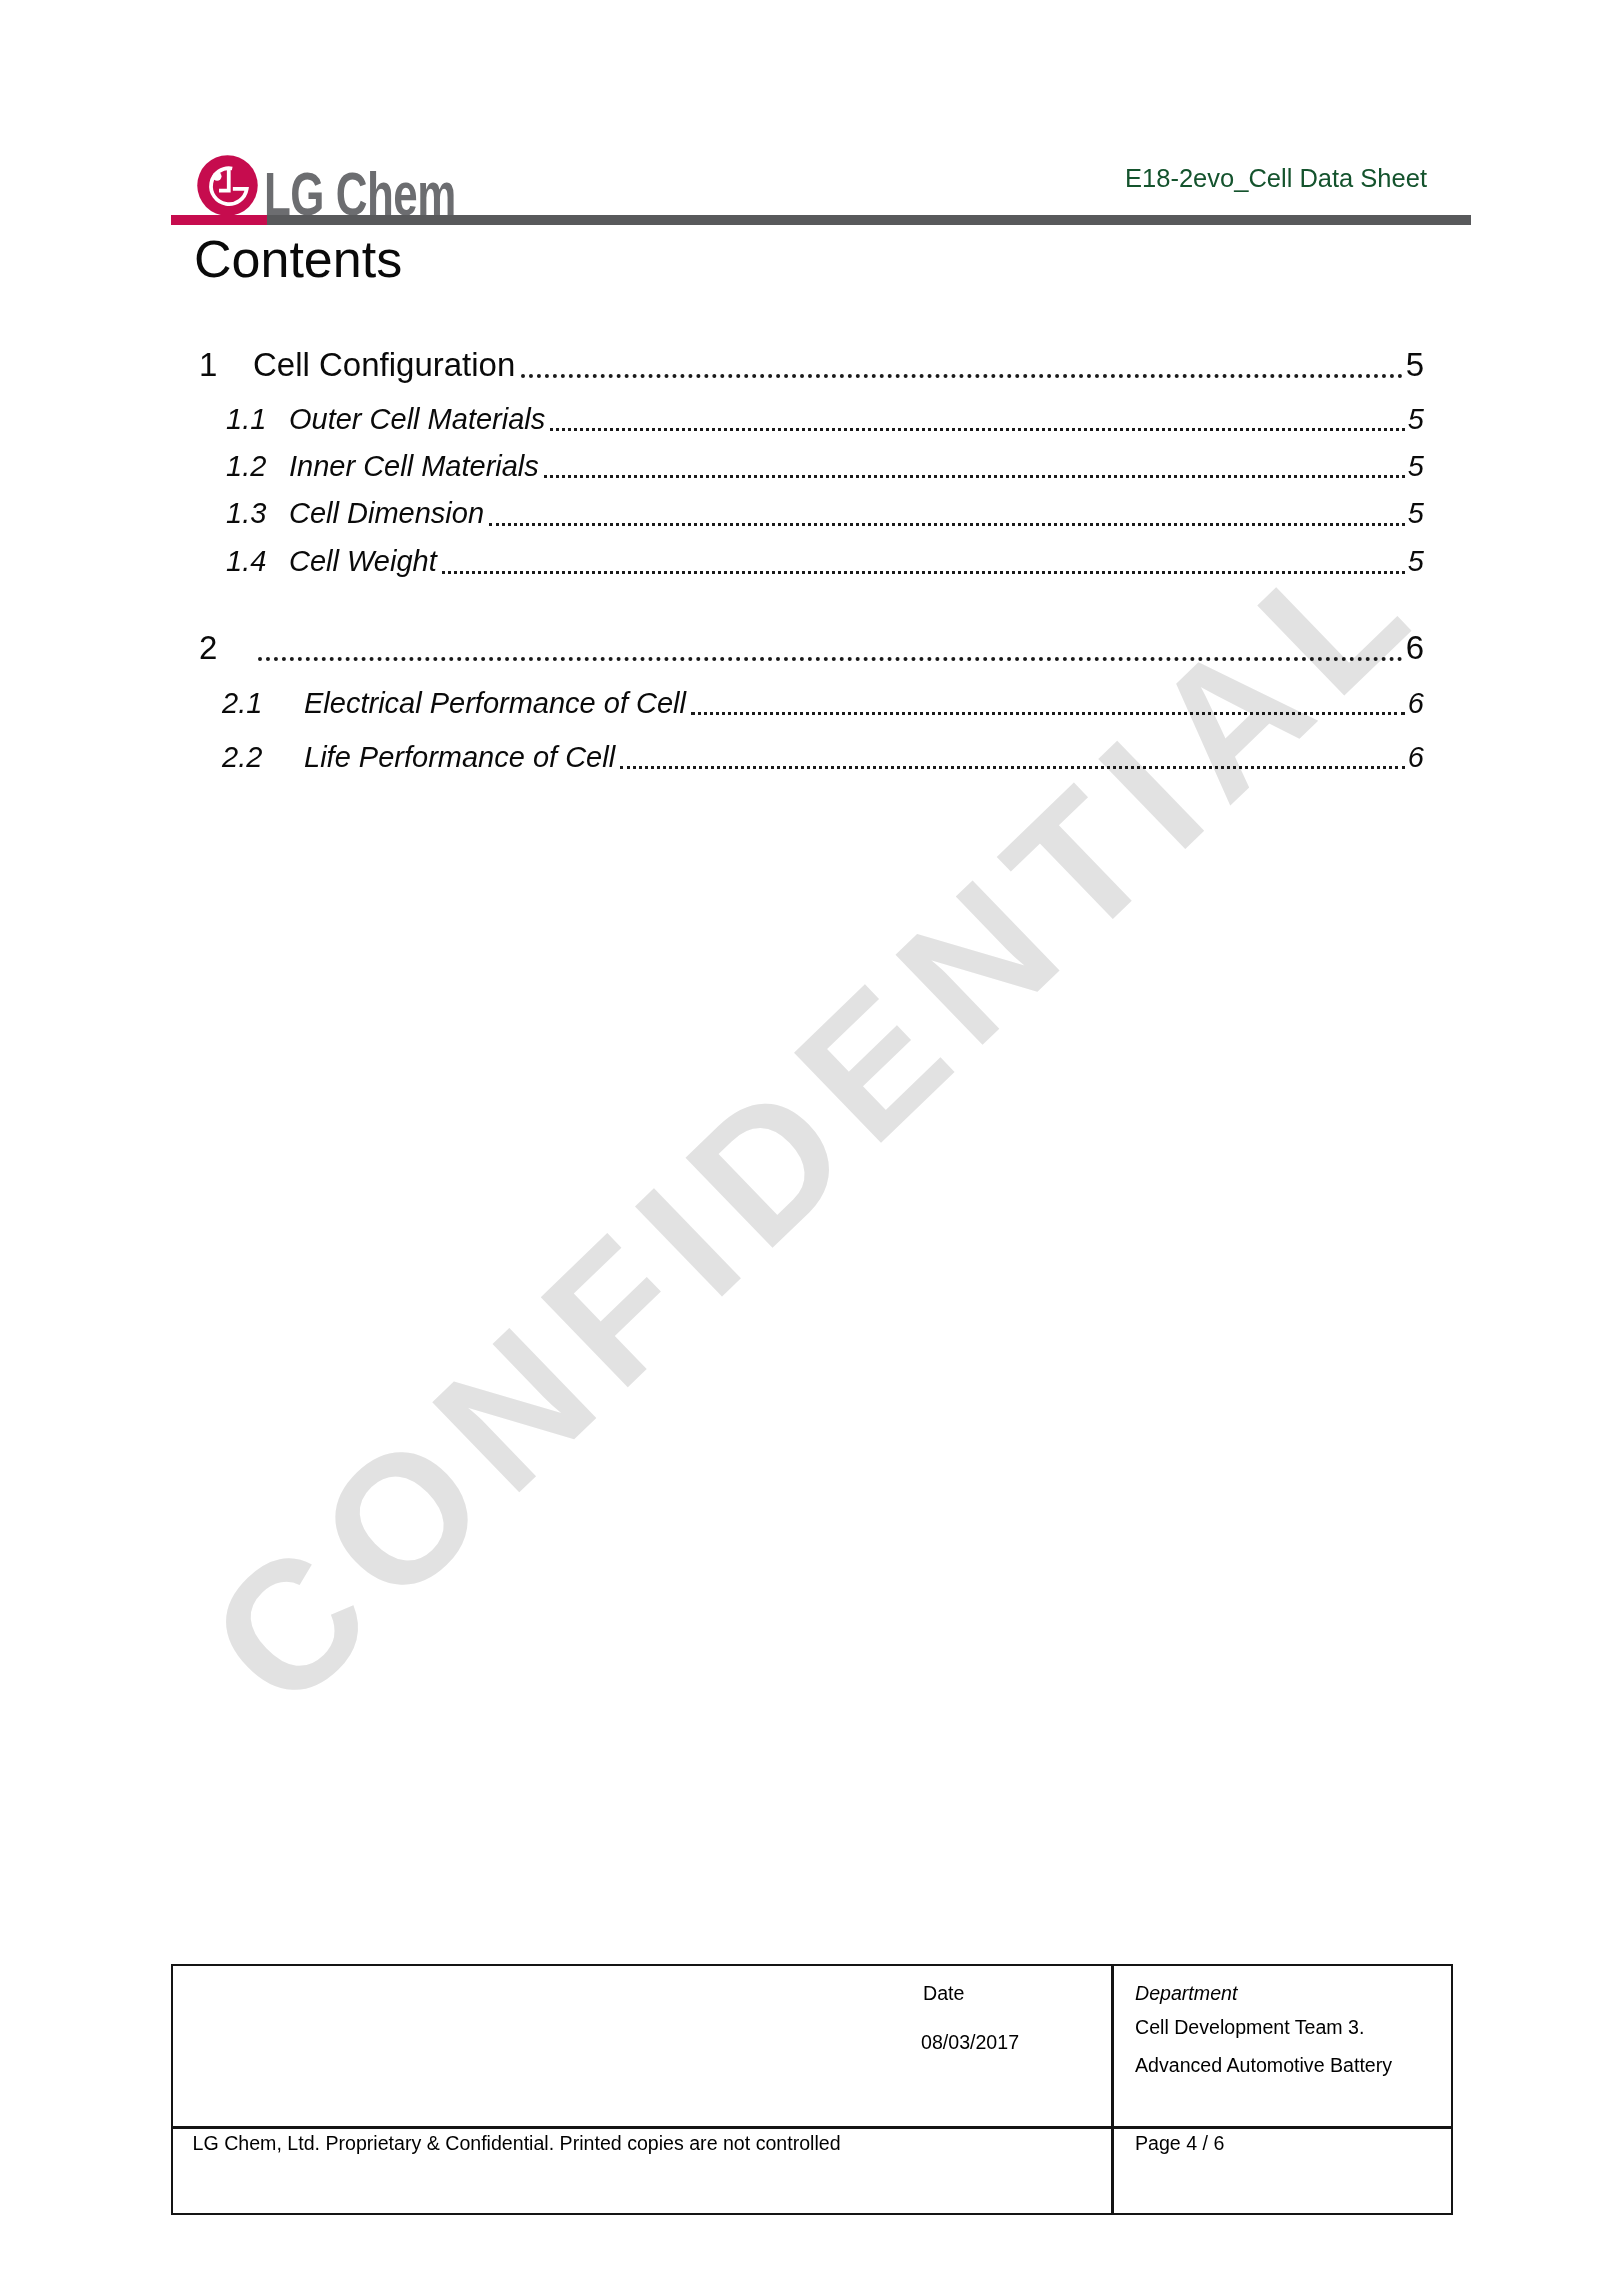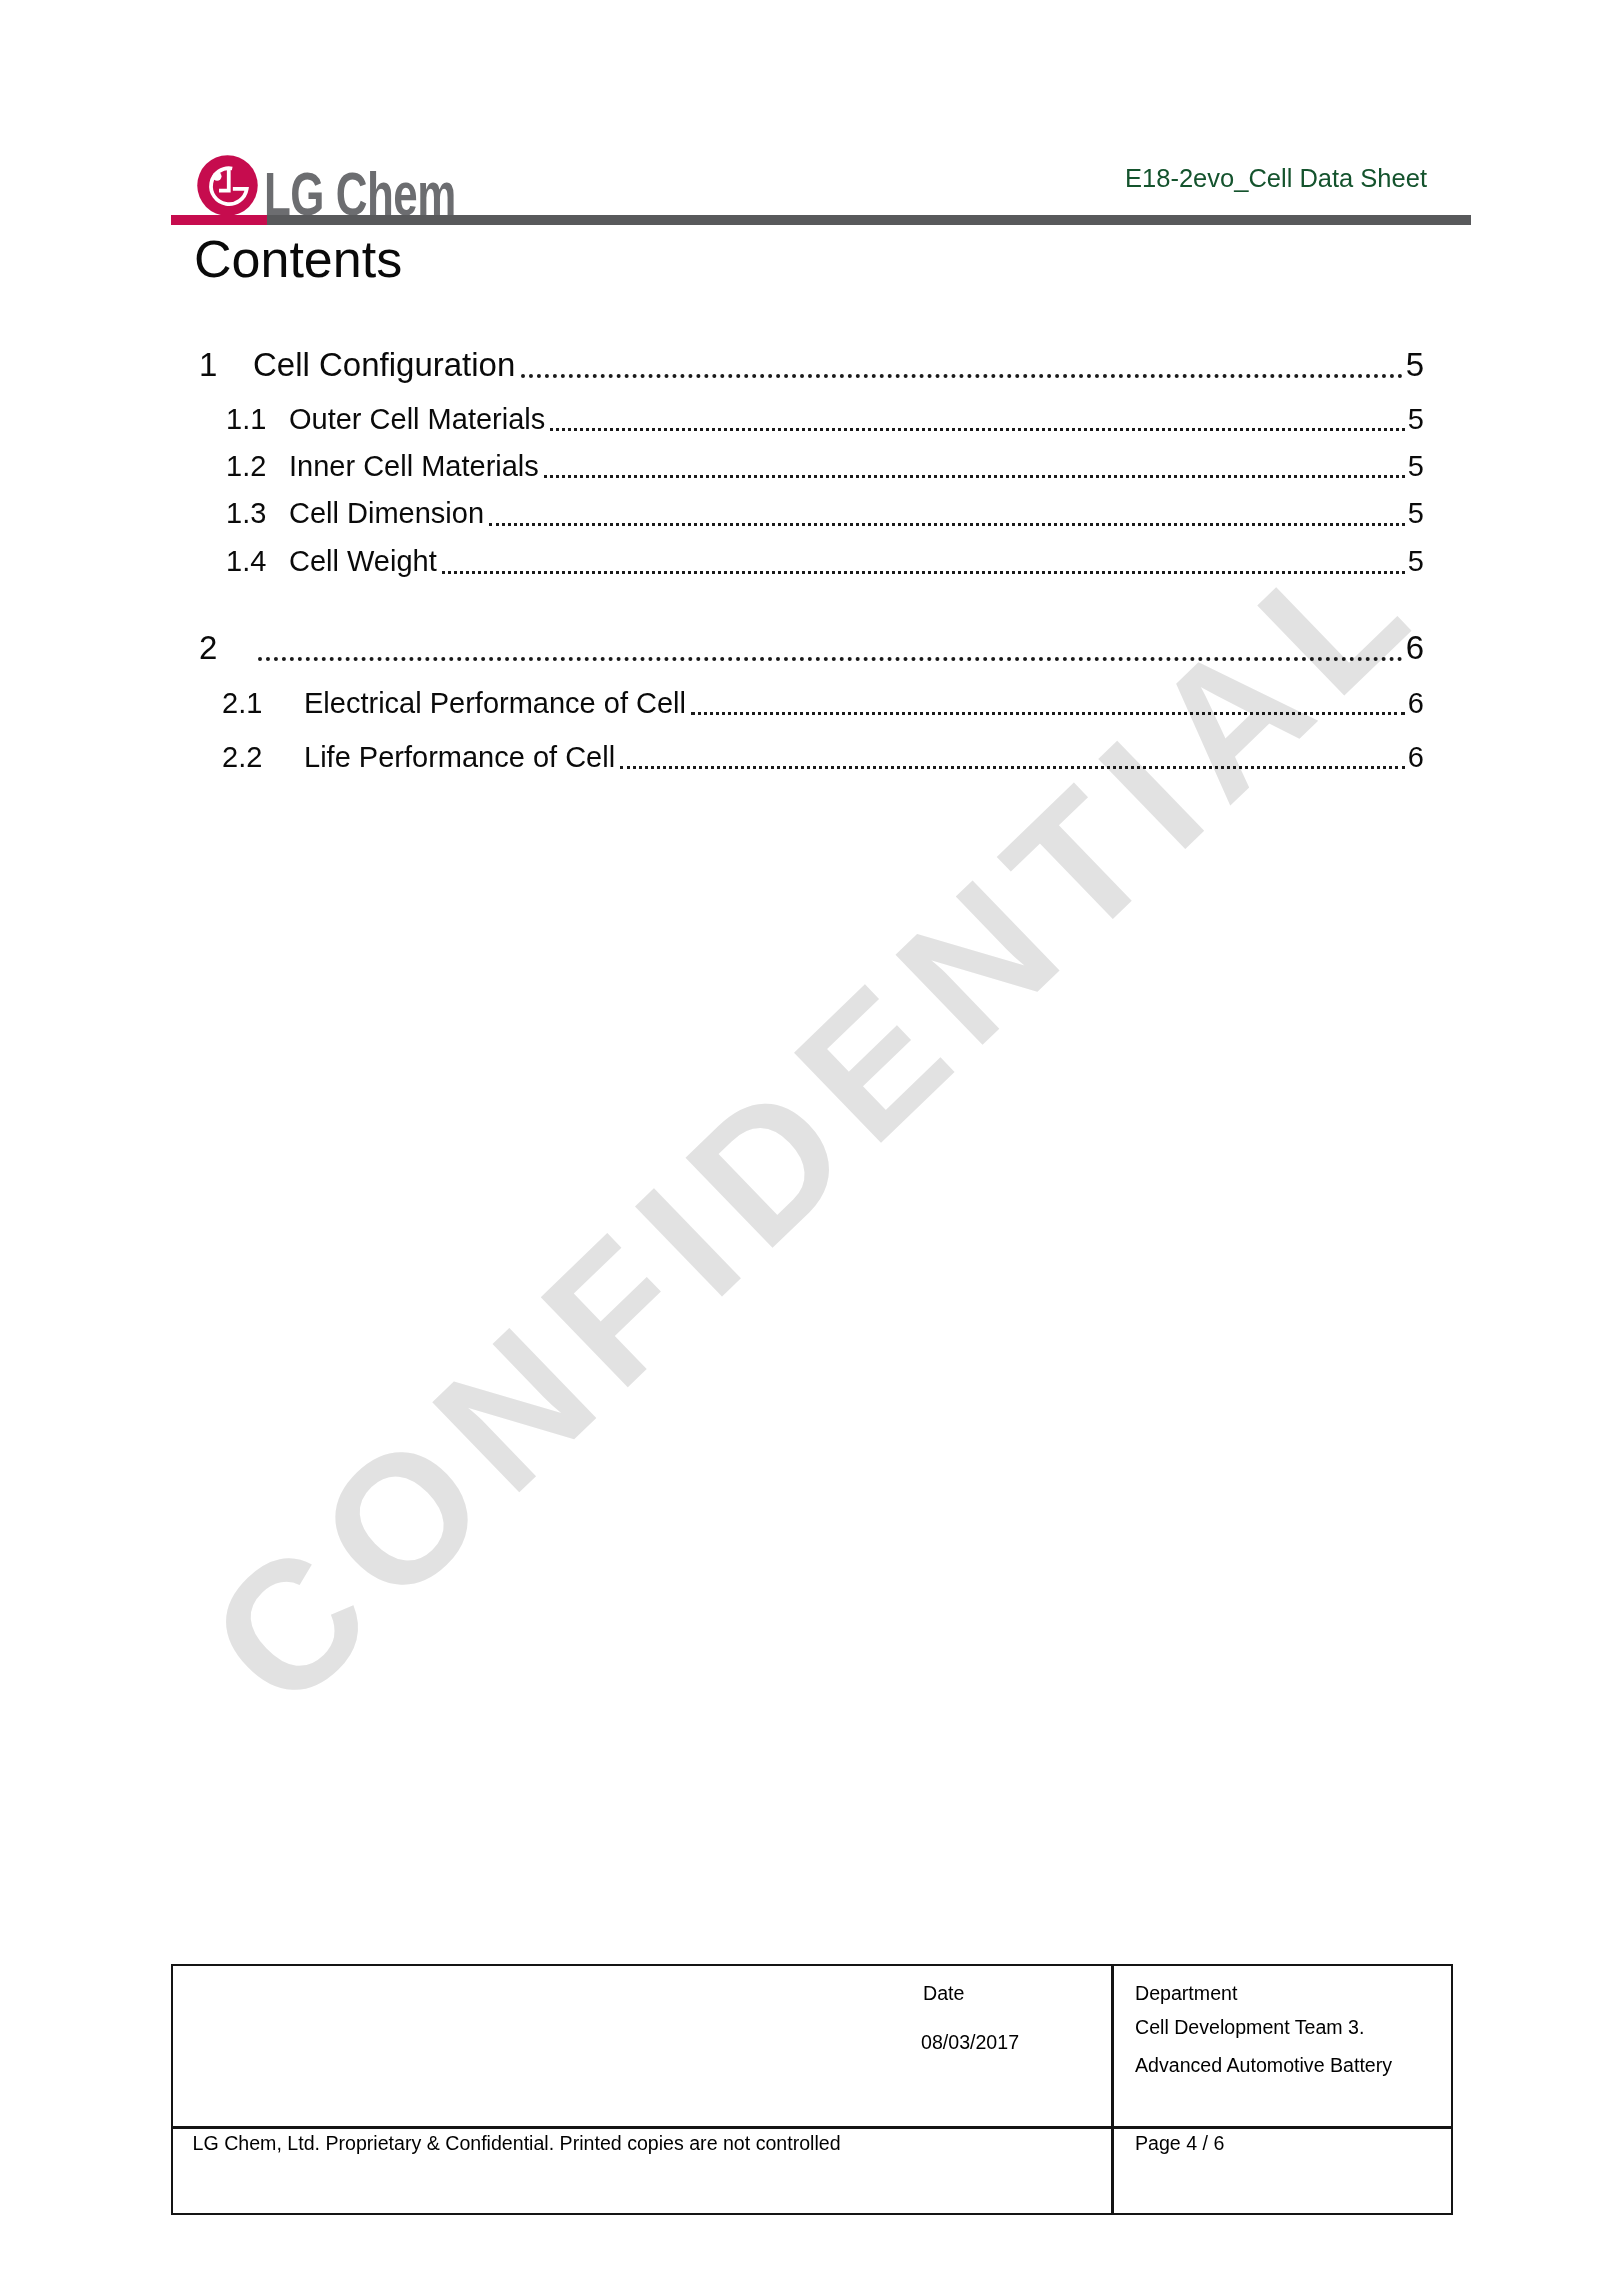--- a/index.html
+++ b/index.html
@@ -32,40 +32,40 @@
   .header-bar-accent { position:absolute; left:0; top:0; width:96px; height:9.8px; background:#c60c4e; }
 
   
   .page-heading { position:absolute; left:194px; top:229px; font-size:52px; color:#0a0a0a; z-index:1; }
 
   
   .toc { position:absolute; left:171px; top:345px; width:1253px; z-index:1; }
   .toc-row { display:flex; align-items:flex-end; }
   .toc1 { font-size:33px; line-height:39px; padding-left:28px; }
   .toc1 .toc-num { flex:0 0 54px; }
-  .toc2 { font-size:29px; line-height:35px; }
+  .toc2 { font-size:29px; line-height:35px;font-style:italic; }
   .t2a { padding-left:55px; } .t2a .toc-num { flex:0 0 63px; }
   .t2b { padding-left:51px; } .t2b .toc-num { flex:0 0 82px; }
   .toc-label { white-space:nowrap; }
   .toc-leader { flex:1 1 auto; min-width:26px; border-bottom:3.9px dotted #1a1a1a; margin:0 2.6px 5.9px 5.2px; }
   .toc1 .toc-leader { border-bottom-width:4.6px; margin-bottom:6.5px; }
   .toc-page { flex:0 0 auto; }
 
   
   .footer-table {
     position:absolute; left:171px; top:1964px; width:1282px; height:251px;
     border:2.6px solid #141414; box-sizing:border-box; z-index:1;
     font-size:19.6px; color:#000;
   }
   .ft-vline { position:absolute; left:938px; top:0; bottom:0; width:2.6px; background:#141414; }
   .ft-hline { position:absolute; left:0; right:0; top:160px; height:3.3px; background:#141414; }
   .ft-text { position:absolute; white-space:nowrap; }
   .ft-date-label  { left:750px; top:15.7px; }
   .ft-date-value  { left:748px; top:65px; }
-  .ft-dept-label  { left:962px; top:15.7px; }
+  .ft-dept-label  { left:962px; top:15.7px;font-style:italic; }
   .ft-dept-line1  { left:962px; top:50px; }
   .ft-dept-line2  { left:962px; top:88px; }
   .ft-note        { left:19.6px;   top:166px; }
   .ft-page        { left:962px; top:166px; }
 </style>
 </head>
 <body>
 
 <div class="watermark">CONFIDENTIAL</div>
 

